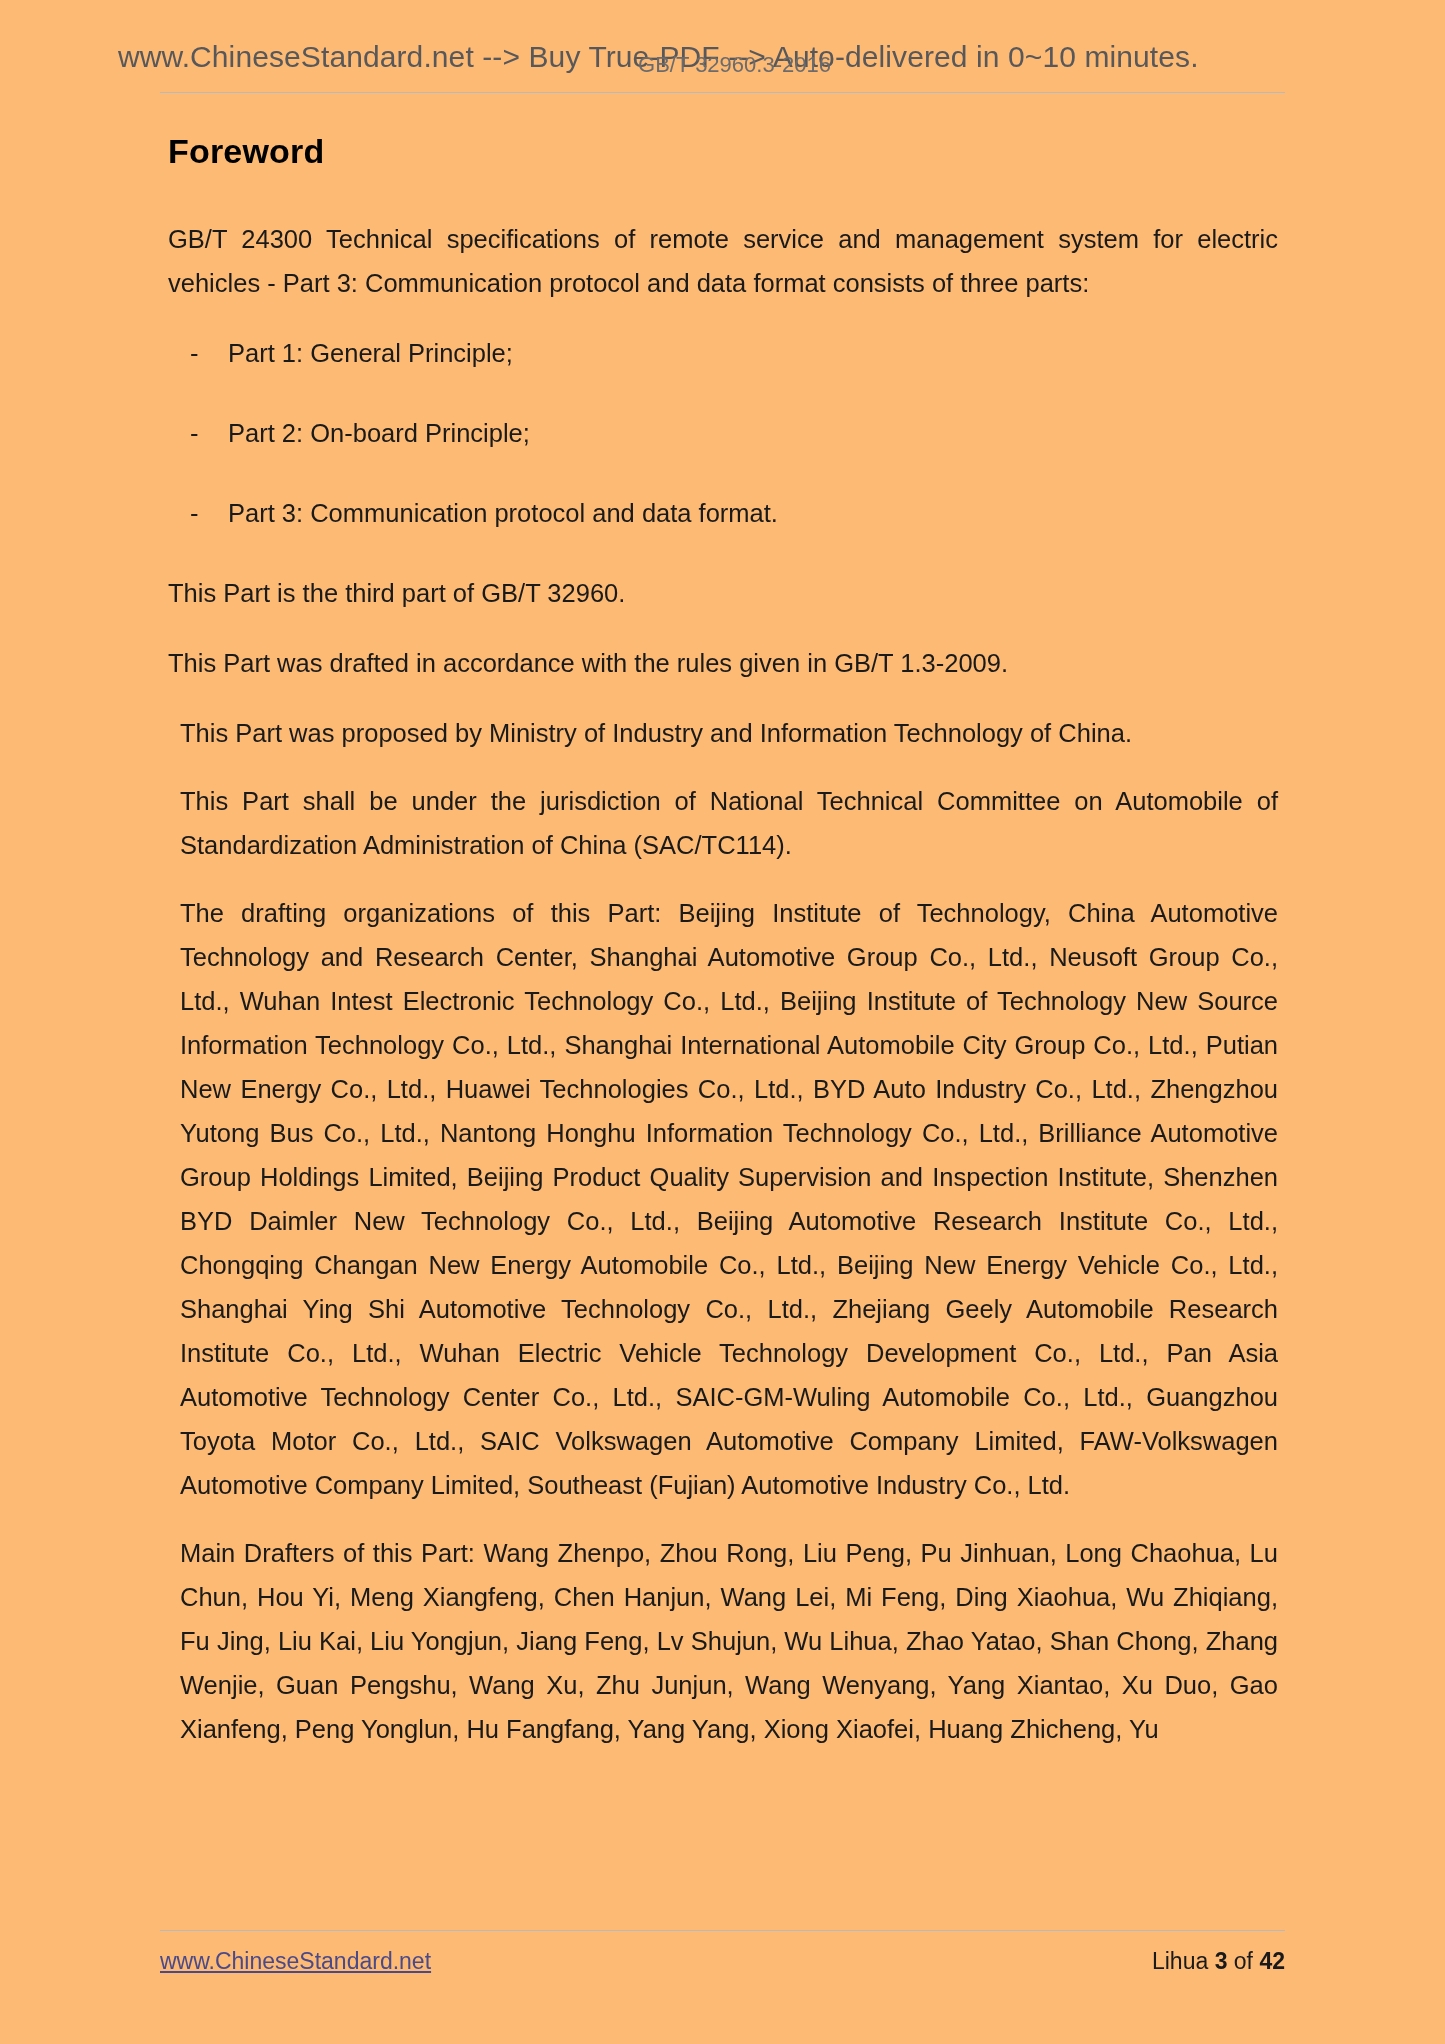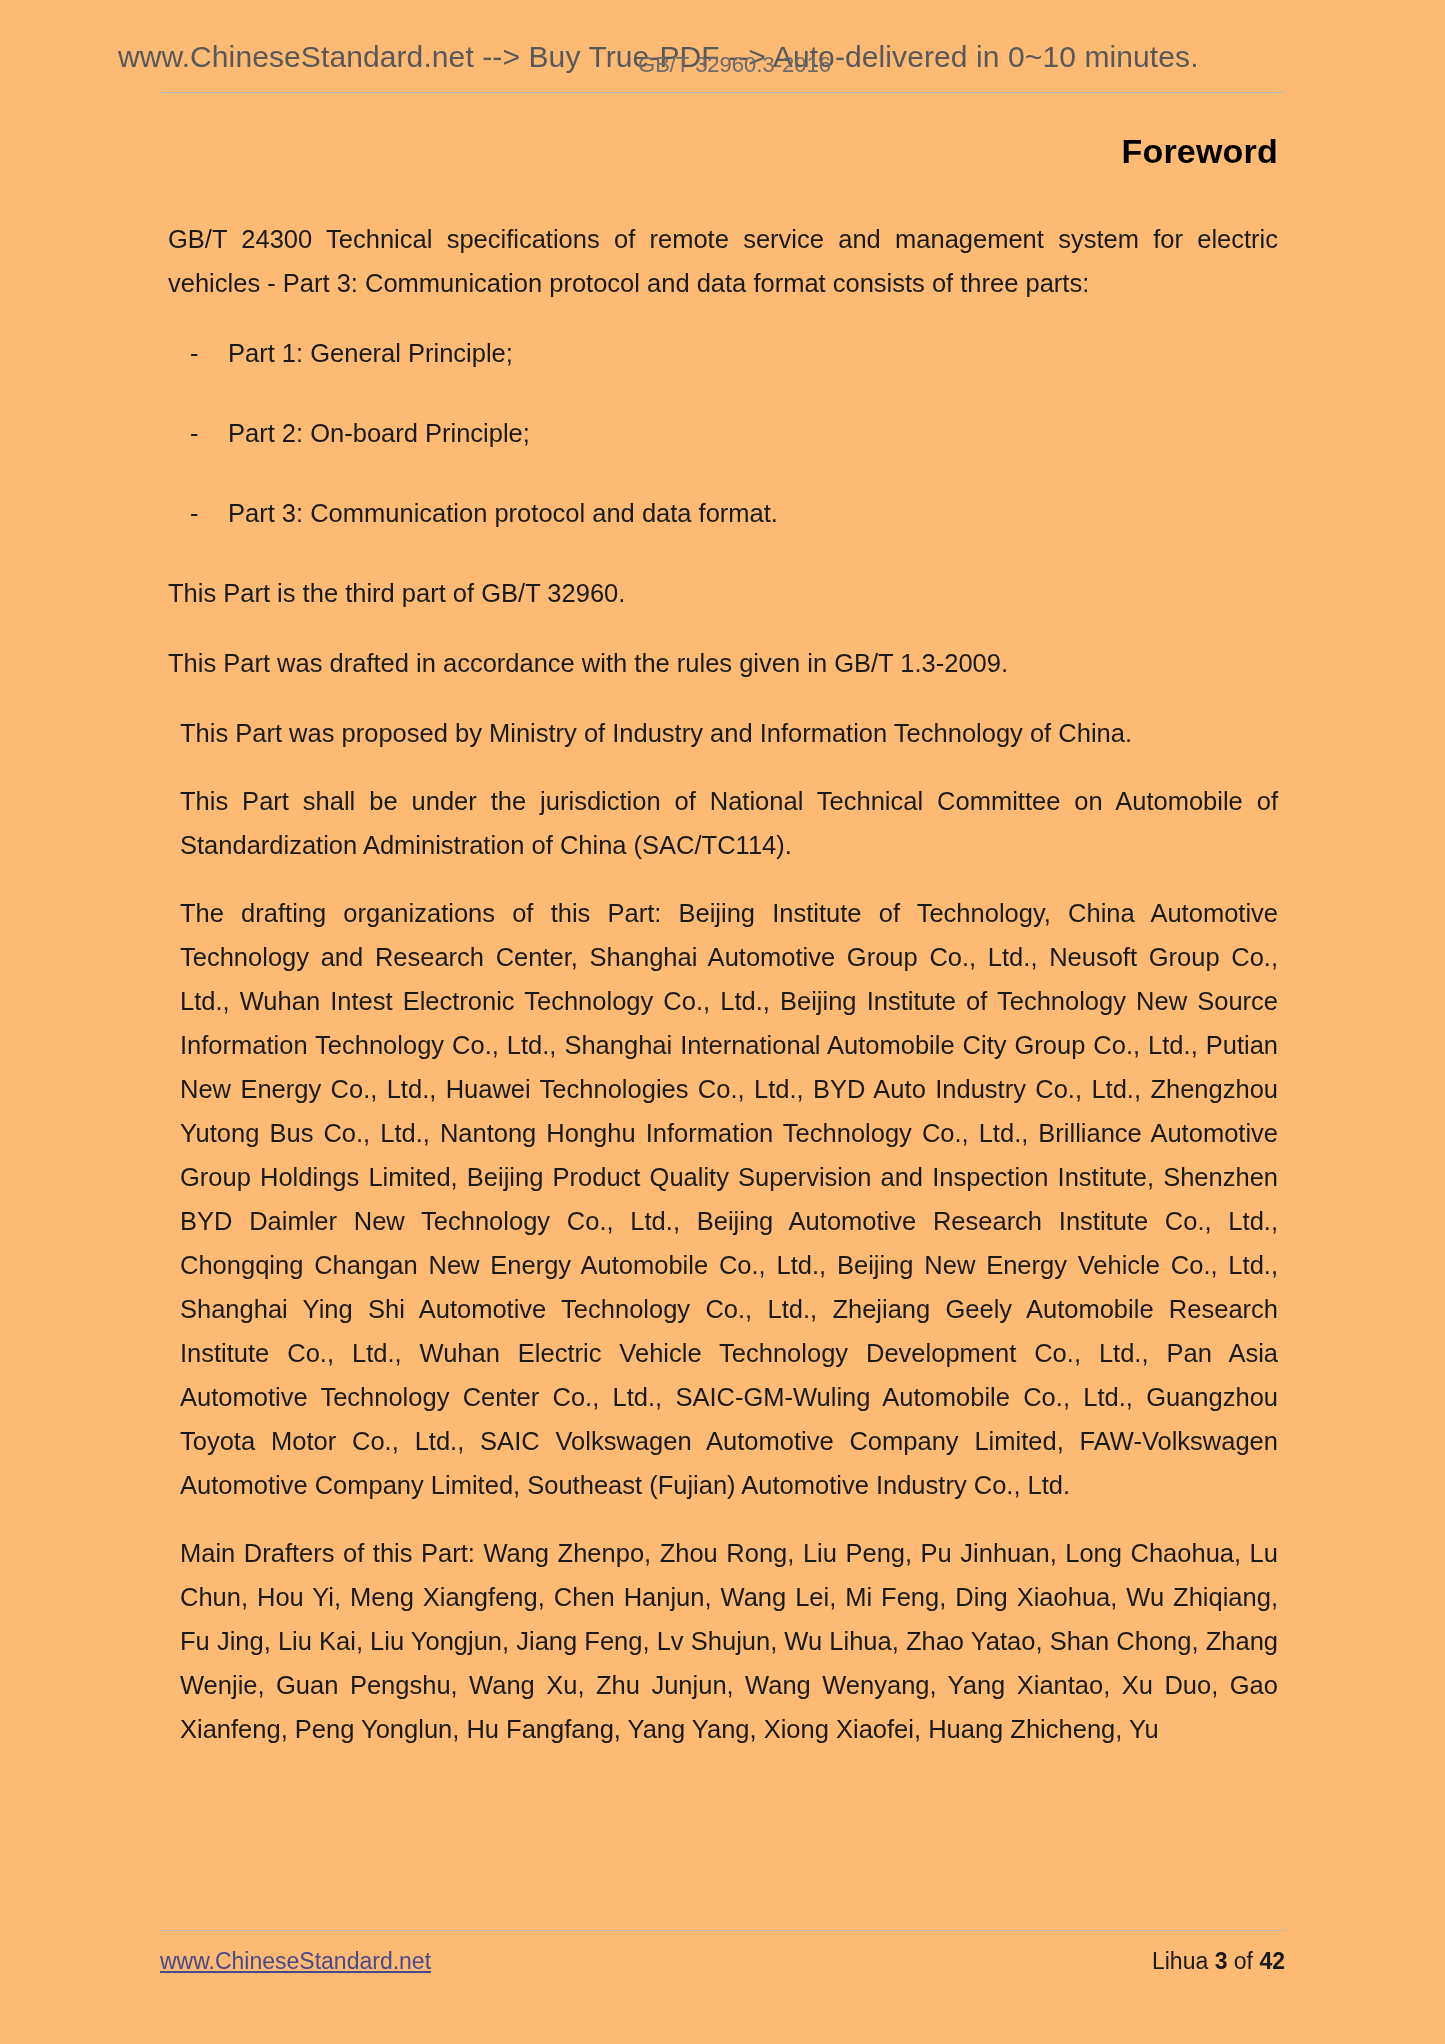--- a/index.html
+++ b/index.html
@@ -56,21 +56,21 @@
   }
 
   
   .content {
     position: absolute;
     left: 168px;
     top: 120px;
     width: 1110px;
   }
   .doc-title {
-    text-align: right;
+    text-align: left;
     font-size: 34px;
     font-weight: bold;
     color: #000000;
     margin: 12px 0 46px 0;
     letter-spacing: 0.2px;
   }
   p.para {
     font-size: 25.5px;
     line-height: 44px;
     text-align: justify;

